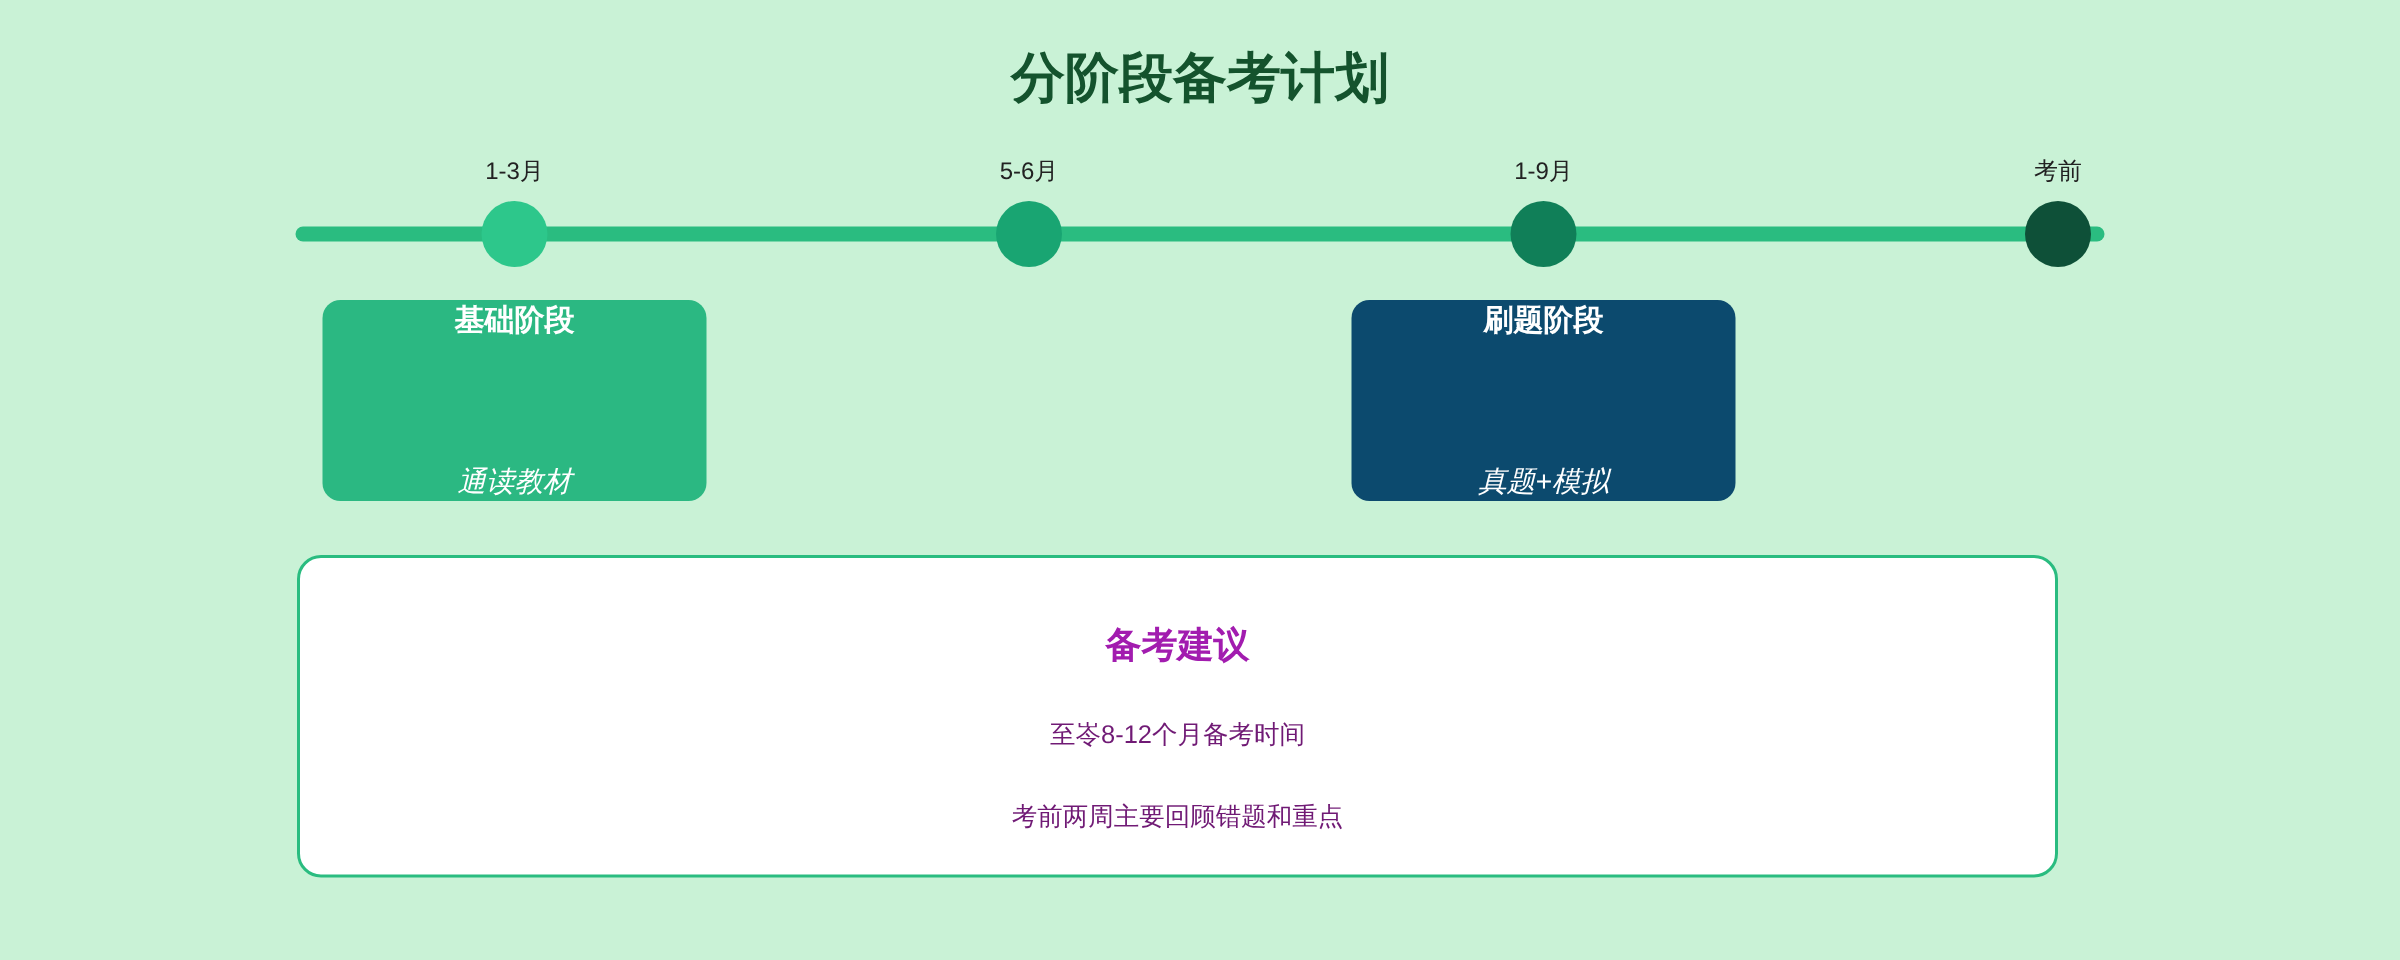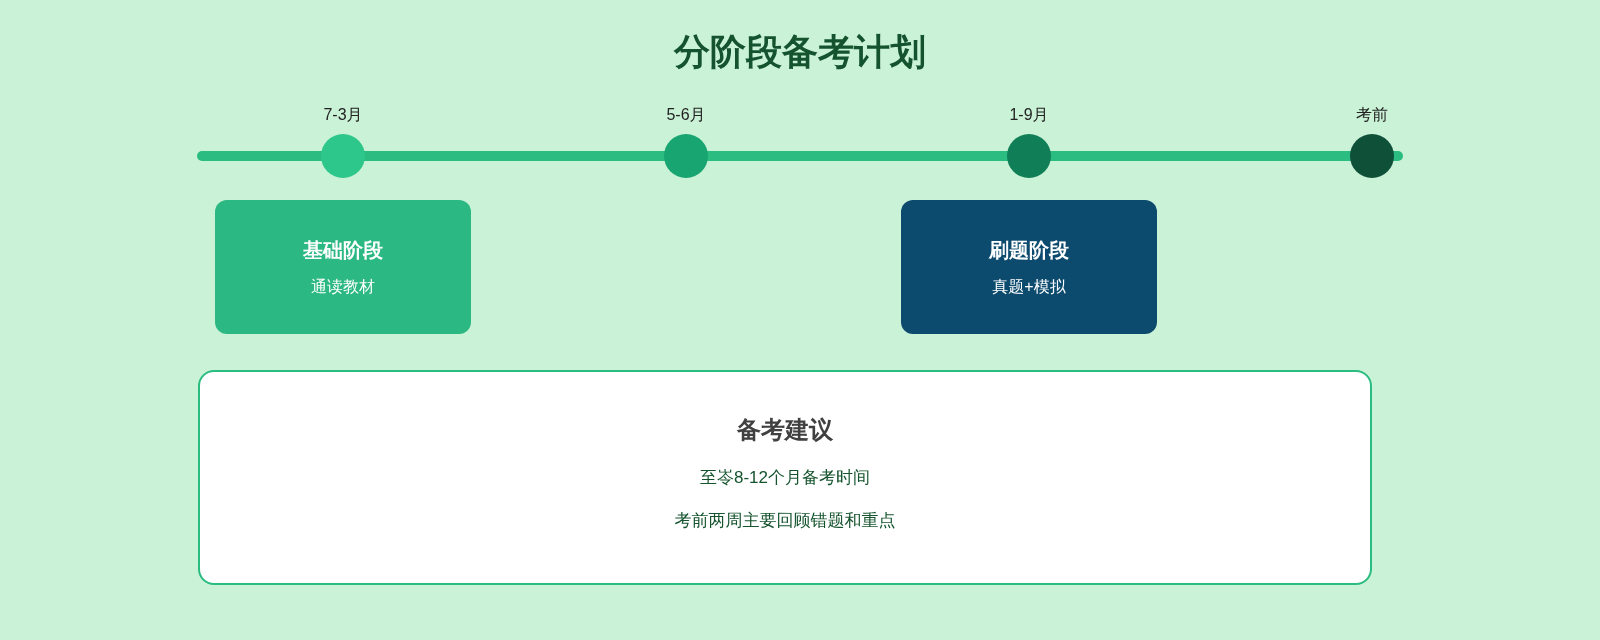--- a/index.html
+++ b/index.html
@@ -62,67 +62,68 @@
   }
   .stage-card {
     margin-top: 22px;
     width: 256px;
     height: 134px;
     border-radius: 12px;
     color: #ffffff;
     display: flex;
     flex-direction: column;
     align-items: center;
-    justify-content: center;
+    justify-content: space-between;
     box-sizing: border-box;
   }
   .stage-name {
     font-size: 20px;
     font-weight: bold;
   }
   .stage-desc {
     margin-top: 13px;
-    font-size: 16px;
+    font-size: 19px;
+    font-style: italic;
   }
   .advice-box {
     margin: 36px 0 0 198px;
     width: 1174px;
     height: 215px;
     box-sizing: border-box;
     background: #ffffff;
     border: 2px solid #2abc80;
     border-radius: 16px;
     text-align: center;
   }
   .advice-title {
     margin-top: 42px;
     font-size: 24px;
     font-weight: bold;
-    color: #404040;
+    color: #a21caf;
   }
   .advice-line {
-    margin-top: 20px;
+    margin-top: 32px;
     font-size: 17px;
-    color: #14532d;
+    color: #701a75;
   }
 </style>
 </head>
 <body>
 
 <div class="page">
 
   <div class="page-title">分阶段备考计划</div>
 
   <div class="timeline">
     <div class="timeline-line"></div>
 
     <div class="stage-cols">
 
       <div class="stage-col">
-        <div class="stage-period">7-3月</div>
+        <div class="stage-period">1-3月</div>
         <div class="stage-dot" style="background: rgb(45, 199, 139);"></div>
         <div class="stage-card" style="background: rgb(43, 184, 130);">
           <div class="stage-name">基础阶段</div>
           <div class="stage-desc">通读教材</div>
         </div>
       </div>
 
       <div class="stage-col">
         <div class="stage-period">5-6月</div>
         <div class="stage-dot" style="background: rgb(25, 165, 114);"></div>

